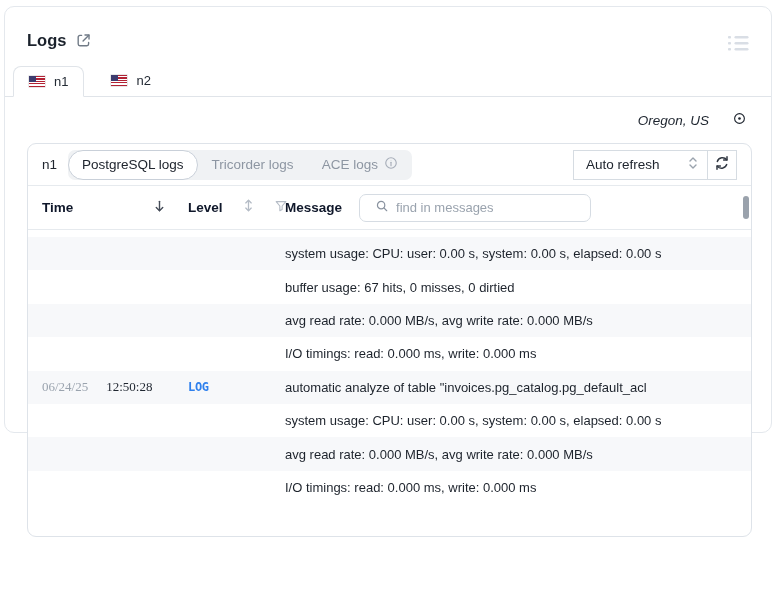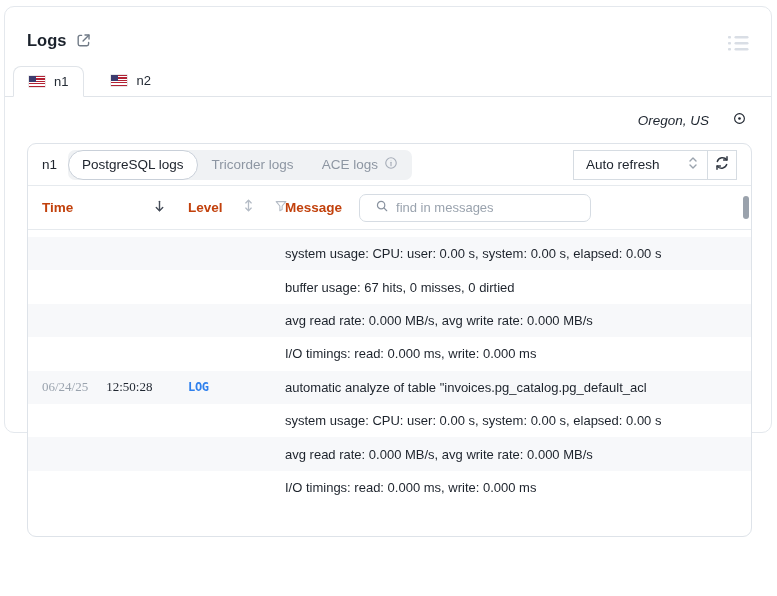--- a/index.html
+++ b/index.html
@@ -42,21 +42,21 @@
          font-size:13.5px; color:#8d96a2; padding:0 14px; border-radius:15px; cursor:pointer; }
   .seg.active { background:#fff; border:1px solid #c9d0d9; color:#20262f; font-weight:500; padding:0 13px; }
   .refresh-group { margin-left:auto; display:flex; align-items:stretch; height:30px; border:1px solid #d6dce2; border-radius:0; margin-right:6px; }
   .select { display:flex; align-items:center; justify-content:space-between; width:133px; padding:0 9px 0 12px; cursor:pointer; }
   .select-label { font-size:13.5px; color:#20262f; }
   .refresh-btn { width:29px; border:none; border-left:1px solid #d6dce2; background:transparent;
                  display:flex; align-items:center; justify-content:center; cursor:pointer; border-radius:0 8px 8px 0; }
 
   
   .thead { display:flex; align-items:center; height:44px; padding:0 14px; border-bottom:1px solid #e6eaee; }
-  .col-label { font-size:13.5px; font-weight:700; color:#c2410c; }
+  .col-label { font-size:13.5px; font-weight:700; color:#0f172a; }
   .col-time { width:146px; display:flex; align-items:center; }
   .col-time .sort-desc { margin-left:auto; margin-right:22px; }
   .col-level { width:97px; display:flex; align-items:center; gap:20px; }
   .col-msg { flex:1; display:flex; align-items:center; gap:17px; }
   .search { width:232px; height:28px; border:1px solid #d6dce3; border-radius:7px;
             display:flex; align-items:center; gap:7px; padding:0 15px; background:#fff; }
   .search input { border:none; outline:none; flex:1; font-family:inherit; font-size:13px; color:#1d232c; background:transparent; padding:0; }
   .search input::placeholder { color:#9aa3ae; }
 
   

